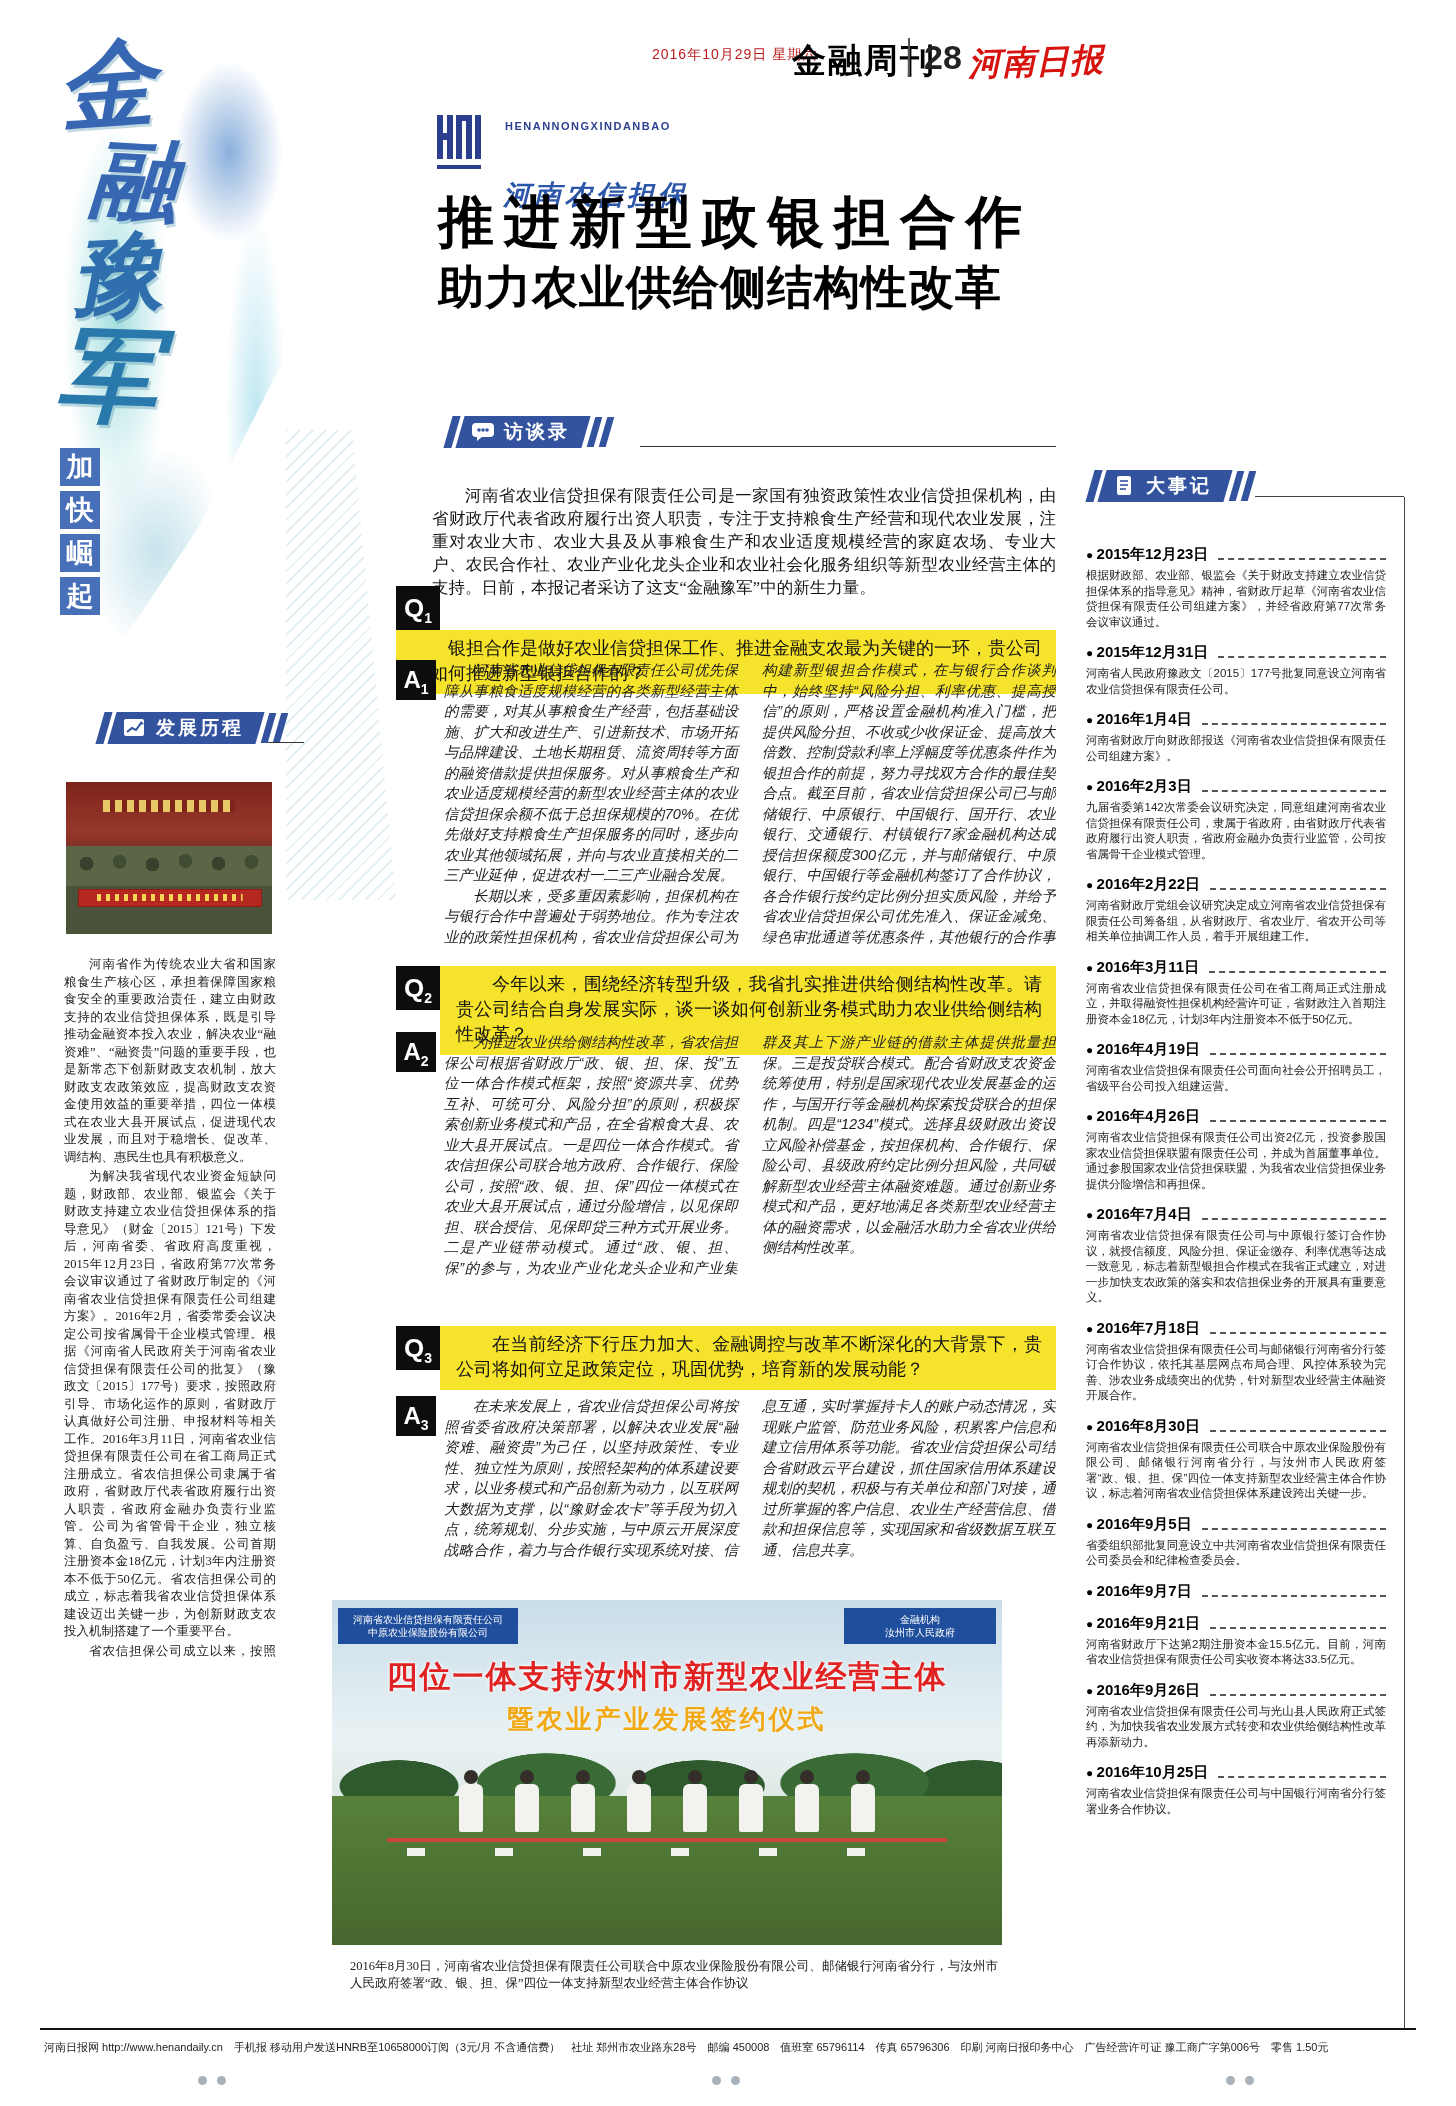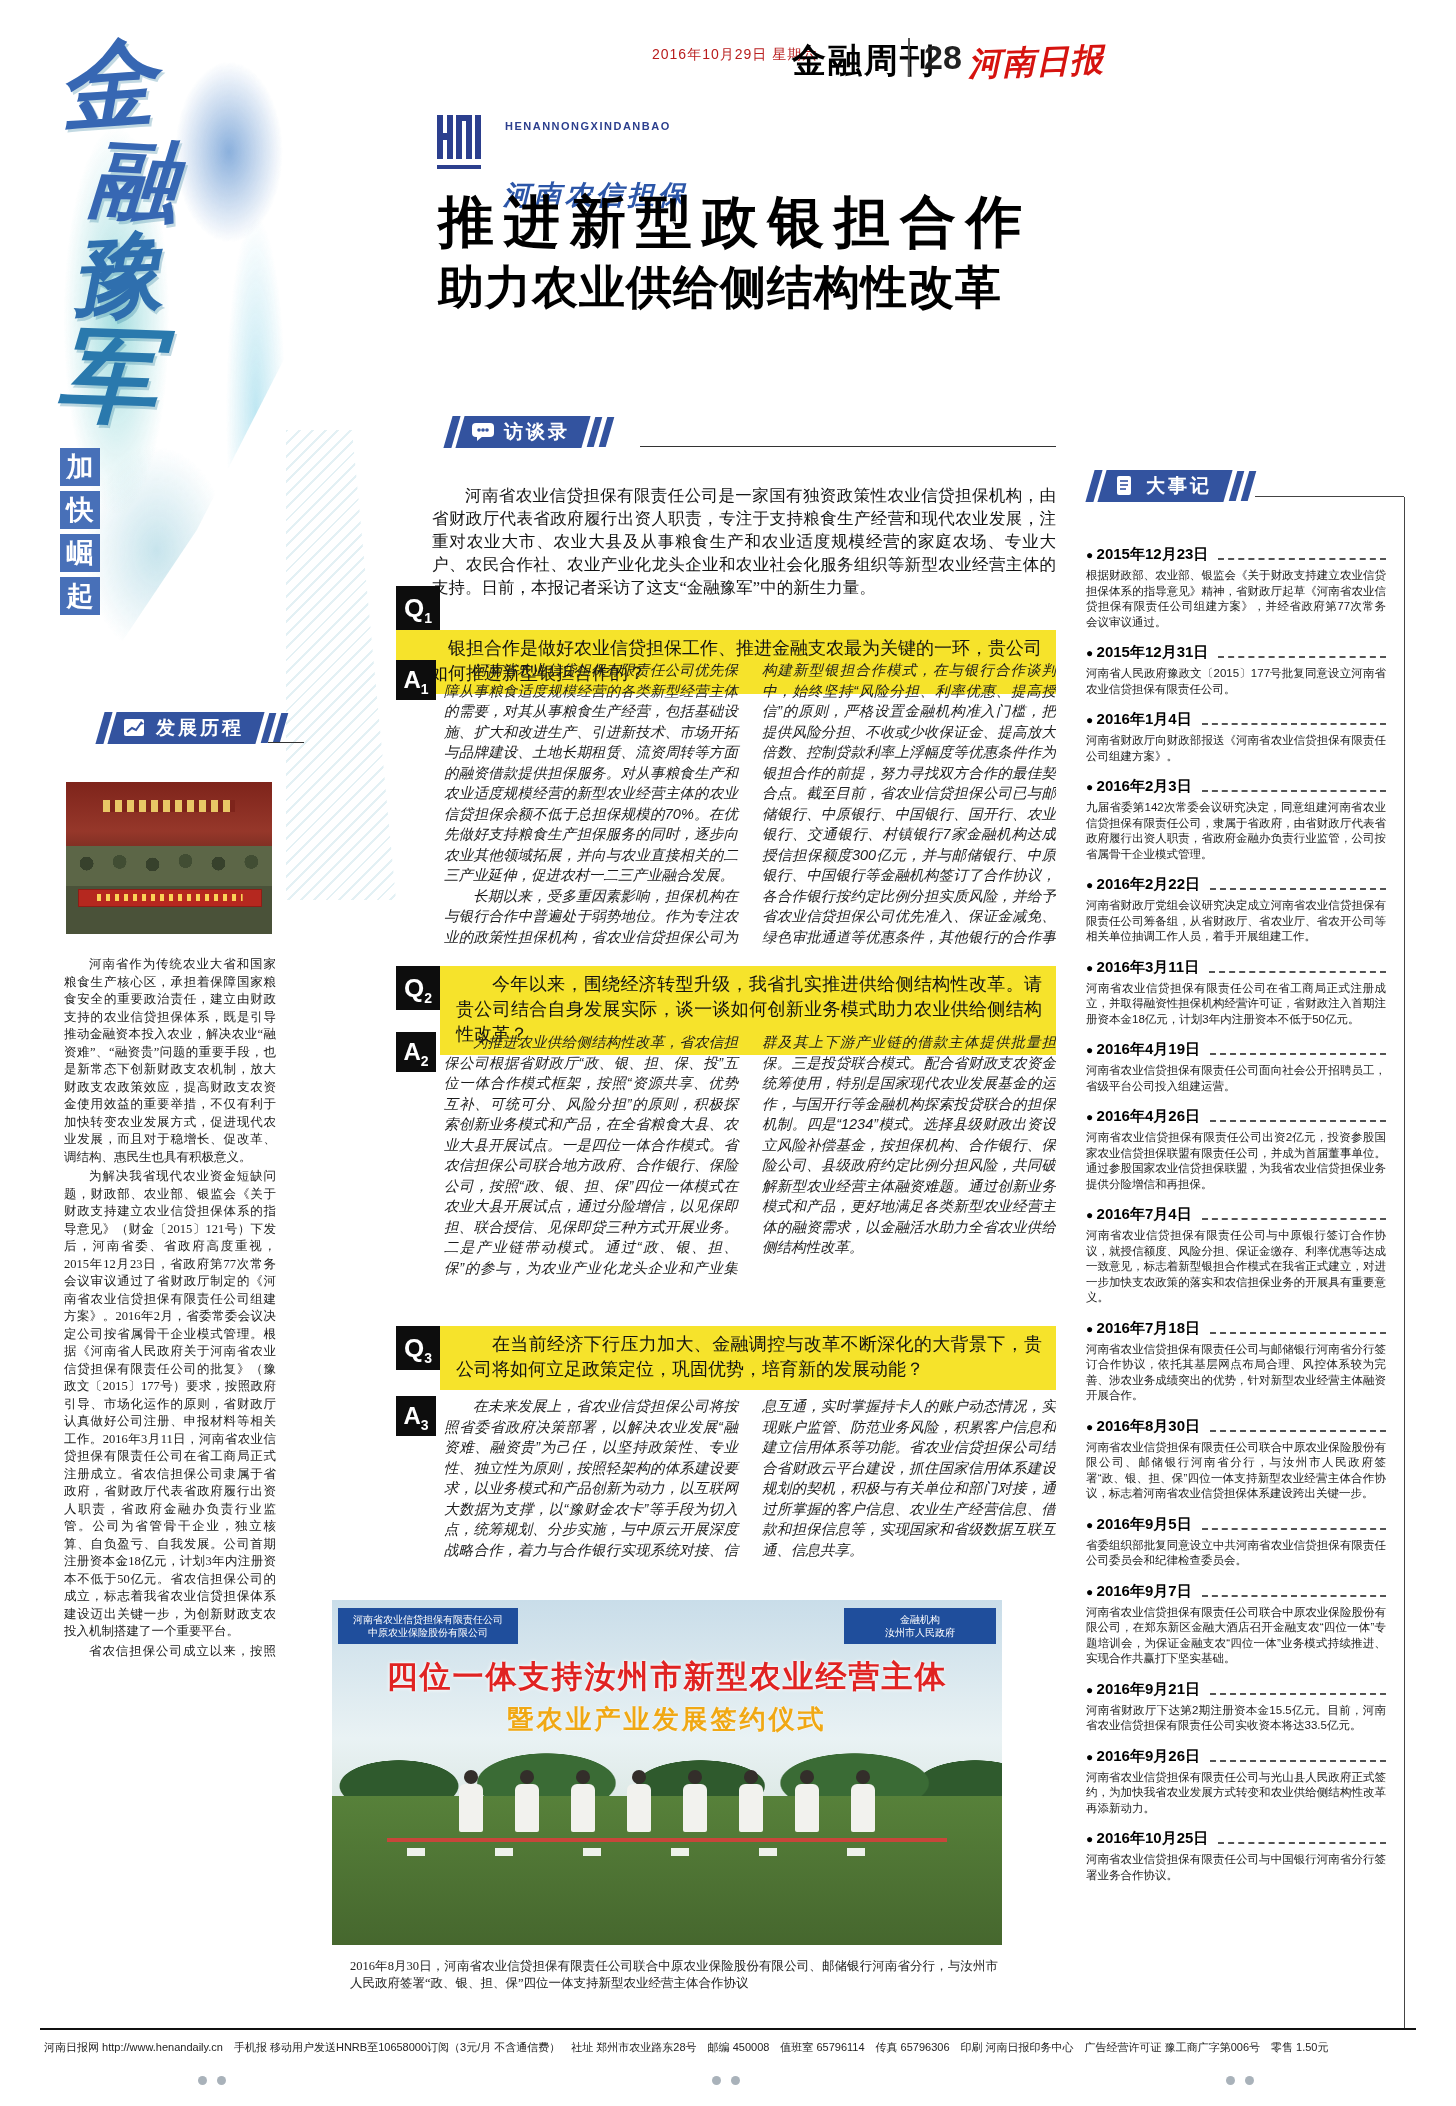--- a/index.html
+++ b/index.html
@@ -265,21 +265,21 @@
   <div class="abs tag-rule" style="left:268px;top:742px;width:36px;"></div>
 
   <div class="abs hist-photo">
     <div class="hp-wall"></div>
     <div class="hp-plaque"></div>
     <div class="hp-crowd"></div>
     <div class="hp-banner"></div>
   </div>
 
   <div class="abs hist-text">
-    <p>河南省作为传统农业大省和国家粮食生产核心区，承担着保障国家粮食安全的重要政治责任，建立由财政支持的农业信贷担保体系，既是引导推动金融资本投入农业，解决农业“融资难”、“融资贵”问题的重要手段，也是新常态下创新财政支农机制，放大财政支农政策效应，提高财政支农资金使用效益的重要举措，不仅有利于加快转变农业发展方式，促进现代农业发展，而且对于稳增长、促改革、调结构、惠民生也具有积极意义。</p>
+    <p>河南省作为传统农业大省和国家粮食生产核心区，承担着保障国家粮食安全的重要政治责任，建立由财政支持的农业信贷担保体系，既是引导推动金融资本投入农业，解决农业“融资难”、“融资贵”问题的重要手段，也是新常态下创新财政支农机制，放大财政支农政策效应，提高财政支农资金使用效益的重要举措，四位一体模式在农业大县开展试点，促进现代农业发展，而且对于稳增长、促改革、调结构、惠民生也具有积极意义。</p>
     <p>为解决我省现代农业资金短缺问题，财政部、农业部、银监会《关于财政支持建立农业信贷担保体系的指导意见》（财金〔2015〕121号）下发后，河南省委、省政府高度重视，2015年12月23日，省政府第77次常务会议审议通过了省财政厅制定的《河南省农业信贷担保有限责任公司组建方案》。2016年2月，省委常委会议决定公司按省属骨干企业模式管理。根据《河南省人民政府关于河南省农业信贷担保有限责任公司的批复》（豫政文〔2015〕177号）要求，按照政府引导、市场化运作的原则，省财政厅认真做好公司注册、申报材料等相关工作。2016年3月11日，河南省农业信贷担保有限责任公司在省工商局正式注册成立。省农信担保公司隶属于省政府，省财政厅代表省政府履行出资人职责，省政府金融办负责行业监管。公司为省管骨干企业，独立核算、自负盈亏、自我发展。公司首期注册资本金18亿元，计划3年内注册资本不低于50亿元。省农信担保公司的成立，标志着我省农业信贷担保体系建设迈出关键一步，为创新财政支农投入机制搭建了一个重要平台。</p>
     <p>省农信担保公司成立以来，按照省委省政府的决策部署，围绕构建一流农业信贷担保平台目标，着力建平台、抓合作、创模式，扎实推进各项工作。通过加大智力引进，打造专业团队，建立管理制度、完善风险控制等基础性工作，完成自身能力建设。推进新型政银担合作，在风险分担和利率优惠上实现了突破，银行授信担保额度近300亿元。探索业务模式，构建了四位一体、产业链带动、投贷联合等业务模式，目前已在汝州、光山、沈丘、商城、宁陵等10个县开展试点业务。公司出资2亿元，投资参股国家农业信贷担保联盟有限责任公司，并过参股为我省的农业信贷担保业务提供分险增信和再担保服务。</p>
 
   </div>
 
   <div class="tag" style="left:1090px;top:470px;">
     <span class="tag-nib"></span>
     <span class="tag-body">
       <span class="tag-icon">
         <svg width="20" height="22" viewBox="0 0 20 22">
@@ -380,21 +380,20 @@
             <span class="evt-date">2016年9月5日</span>
             <span class="evt-dots"></span>
           </div>
           <p class="evt-text">省委组织部批复同意设立中共河南省农业信贷担保有限责任公司委员会和纪律检查委员会。</p>
         </div>
       <div class="event">
           <div class="evt-date-row">
             <span class="evt-date">2016年9月7日</span>
             <span class="evt-dots"></span>
           </div>
-          <p class="evt-text">河南省农业信贷担保有限责任公司联合中原农业保险股份有限公司，在郑东新区金融大酒店召开金融支农“四位一体”专题培训会，为保证金融支农“四位一体”业务模式持续推进、实现合作共赢打下坚实基础。</p>
         </div>
       <div class="event">
           <div class="evt-date-row">
             <span class="evt-date">2016年9月21日</span>
             <span class="evt-dots"></span>
           </div>
           <p class="evt-text">河南省财政厅下达第2期注册资本金15.5亿元。目前，河南省农业信贷担保有限责任公司实收资本将达33.5亿元。</p>
         </div>
       <div class="event">
           <div class="evt-date-row">

